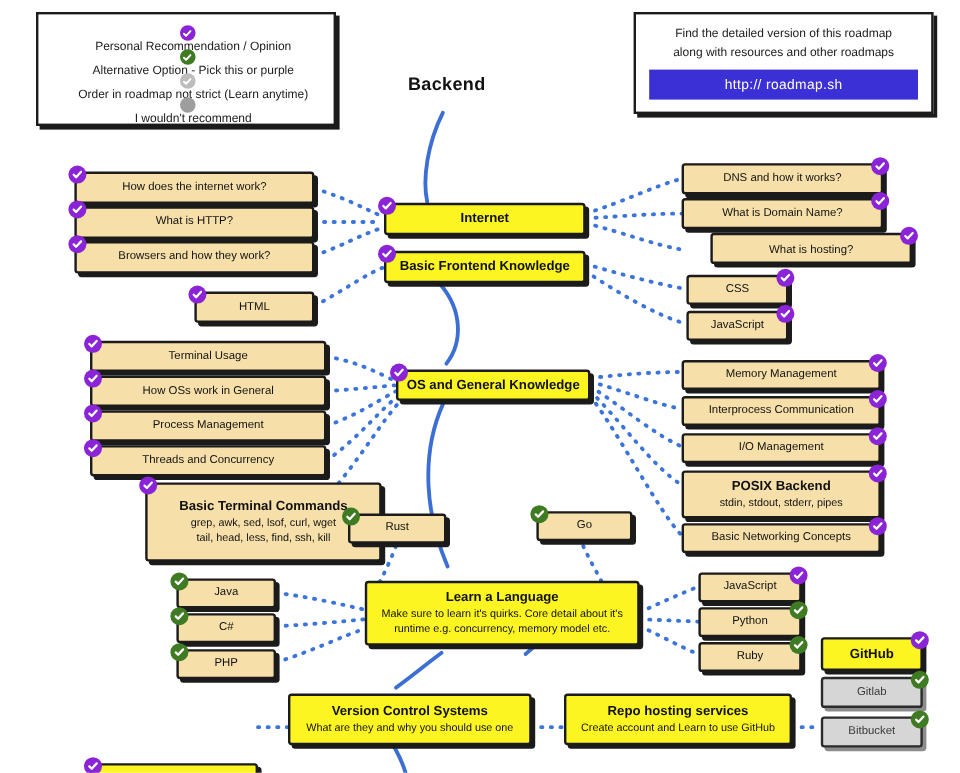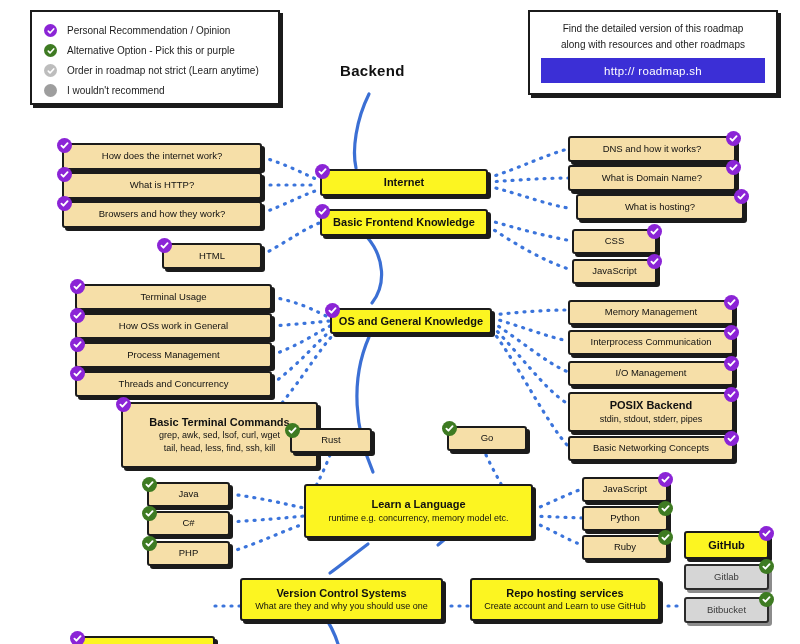--- a/index.html
+++ b/index.html
@@ -61,21 +61,21 @@
   
   #legend {
     position: absolute; left: 30px; top: 10px;
     width: 250px; height: 95px;
     background: #fff;
     border: 2.5px solid #1b1b1b;
     box-shadow: 3px 3px 0 0 #1b1b1b;
     padding: 9px 10px 0 12px;
     z-index: 8;
   }
-  .leg-row { display: flex; align-items: center; height: 19px; margin-bottom: 1px; }
+  .leg-row { display: flex; align-items: center; height: 19px; margin-bottom: 1px; flex-direction: column; }
   .leg-dot { position: relative; width: 13px; height: 13px; border-radius: 50%;
              flex: 0 0 13px; display: flex; align-items: center; justify-content: center; }
   .leg-dot svg { width: 8px; height: 8px; }
   .leg-txt { margin-left: 10px; font-size: 10px; color: #1b1b1b; }
 
   
   #info {
     position: absolute; left: 528px; top: 10px;
     width: 250px; height: 85px;
     background: #fff;
@@ -245,21 +245,21 @@
     <span class="t2">DNS and how it works?</span>
   </div>
   <div class="node" style="left:568px; top:165px; width:168px; height:26px;">
     <span class="badge purple b-tr">
         <svg viewBox="0 0 10 10">
           <path d="M1.6 5.2 L3.8 7.4 L8.4 2.4" stroke="#fff" stroke-width="2.1" fill="none" stroke-linecap="round" stroke-linejoin="round"></path>
         </svg>
       </span>
     <span class="t2">What is Domain Name?</span>
   </div>
-  <div class="node" style="left:576px; top:194px; width:168px; height:26px;">
+  <div class="node" style="left:592px; top:194px; width:168px; height:26px;justify-content:flex-end;">
     <span class="badge purple b-tr">
         <svg viewBox="0 0 10 10">
           <path d="M1.6 5.2 L3.8 7.4 L8.4 2.4" stroke="#fff" stroke-width="2.1" fill="none" stroke-linecap="round" stroke-linejoin="round"></path>
         </svg>
       </span>
     <span class="t2">What is hosting?</span>
   </div>
   <div class="node" style="left:572px; top:229px; width:85px; height:25px;">
     <span class="badge purple b-tr">
         <svg viewBox="0 0 10 10">
@@ -408,20 +408,21 @@
     <span class="badge green b-tl">
         <svg viewBox="0 0 10 10">
           <path d="M1.6 5.2 L3.8 7.4 L8.4 2.4" stroke="#fff" stroke-width="2.1" fill="none" stroke-linecap="round" stroke-linejoin="round"></path>
         </svg>
       </span>
     <span class="t2">PHP</span>
   </div>
 
   <div class="node hl" style="left:304px; top:484px; width:229px; height:54px;">
     <span class="t1">Learn a Language</span>
+    <span class="sub">Make sure to learn it's quirks. Core detail about it's</span>
     <span class="sub">runtime e.g. concurrency, memory model etc.</span>
   </div>
 
   <div class="node" style="left:582px; top:477px; width:86px; height:25px;">
     <span class="badge purple b-tr">
         <svg viewBox="0 0 10 10">
           <path d="M1.6 5.2 L3.8 7.4 L8.4 2.4" stroke="#fff" stroke-width="2.1" fill="none" stroke-linecap="round" stroke-linejoin="round"></path>
         </svg>
       </span>
     <span class="t2">JavaScript</span>

